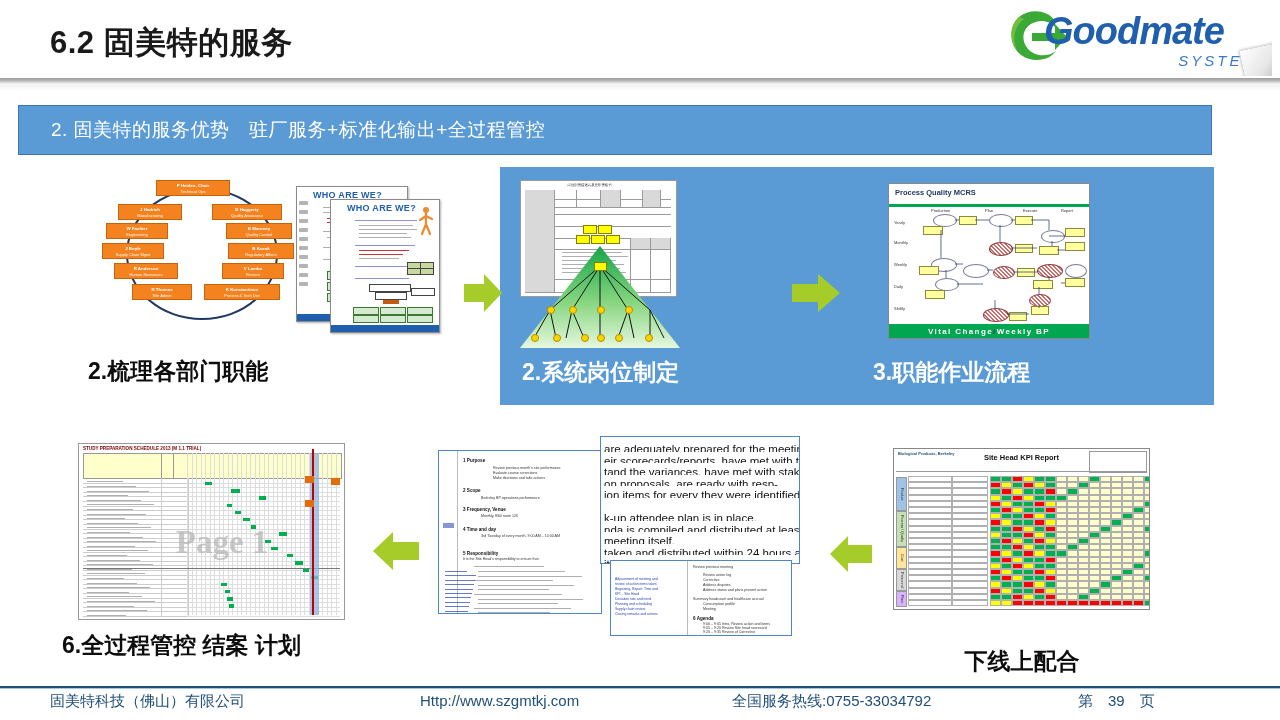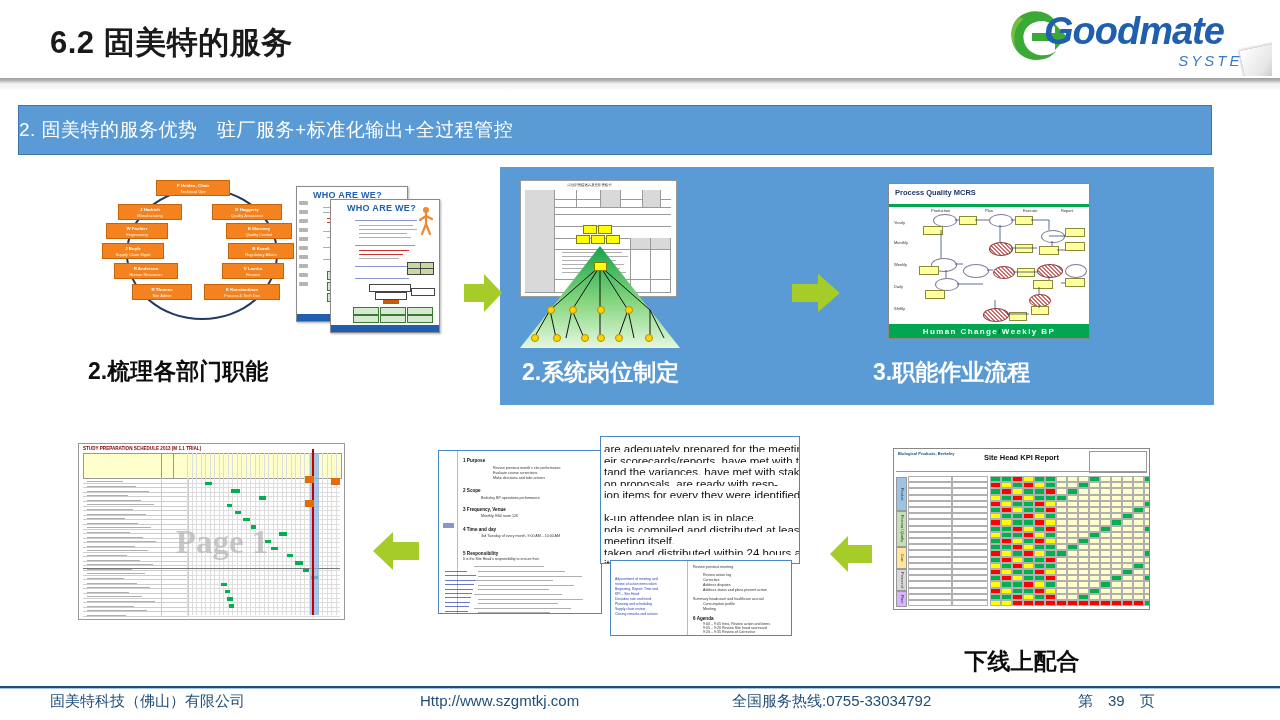--- a/index.html
+++ b/index.html
@@ -48,21 +48,21 @@
     position:absolute;left:4px;top:6px;width:60px;height:58px;
   }
 
   
   .subbar{
     position:absolute;left:18px;top:105px;width:1192px;height:48px;
     background:#5b9bd5;border:1px solid #3e76ab;
     display:flex;align-items:center;
   }
   .subbar-text{
-    color:#ffffff;font-size:19px;padding-left:0;white-space:nowrap;letter-spacing:.5px;text-align:right;
+    color:#ffffff;font-size:19px;padding-left:32px;white-space:nowrap;letter-spacing:.5px;text-align:right;
   }
 
   
   .bluepanel{
     position:absolute;left:500px;top:167px;width:714px;height:238px;
     background:#5b9bd5;
   }
 
   
   .cap{
@@ -468,21 +468,21 @@
         <path d="M66 36 H70 M86 36 H100 M122 36 H126 M142 36 H160 V46"></path>
         <path d="M163 57 V62 M168 66 H176 M160 52 H176"></path>
         <path d="M111 41 V58 M122 64 H148"></path>
         <path d="M52 46 V74 M66 80 H74 M98 86 H104 M124 88 H148"></path>
         <path d="M160 92 V96 M172 99 H176"></path>
         <path d="M57 86 V94 M68 100 H94 M150 103 V110"></path>
         <path d="M118 130 H140 M150 121 V124 M106 116 V124"></path>
       </g>
     </svg>
     <div class="mcrs-foot">
-      <span>Human Change</span>
+      <span>Vital Change</span>
       <b>/</b>
       <span>Weekly BP</span>
     </div>
   </div>
 
   <div class="cap white" style="left:873px;top:359px;">3.职能作业流程</div>
 
   <div class="kpi" style="left:893px;top:448px;width:255px;height:160px;">
     <div class="kpi-brand">Biological Products, Berkeley</div>
     <div class="kpi-title">Site Head KPI Report</div>
@@ -1142,20 +1142,21 @@
         <div class="gbar" style="left:150px;top:160.4px;width:5px;height:3.4px;"></div>
         <div style="position:absolute;left:4px;top:124px;width:257px;height:1px;background:#777;"></div>
       </div>
     <div class="gantt-blue" style="left:231px;top:9px;width:9px;height:162px;"></div>
     <div class="gantt-red" style="left:233px;top:5px;height:166px;"></div>
     <div class="obar" style="left:226px;top:32px;width:9px;height:7px;"></div>
     <div class="obar" style="left:252px;top:34px;width:9px;height:7px;"></div>
     <div class="obar" style="left:226px;top:56px;width:9px;height:7px;"></div>
     <div class="pg1">Page 1</div>
   </div>
+  <div class="cap" style="left:62px;top:632px;">6.全过程管控 结案 计划</div>
 
   <div class="foot-rule"></div>
   <div class="foot-rule2"></div>
   <div class="foot-item" style="left:50px;">固美特科技（佛山）有限公司</div>
   <div class="foot-item" style="left:420px;">Http://www.szgmtkj.com</div>
   <div class="foot-item" style="left:732px;">全国服务热线:0755-33034792</div>
   <div class="foot-item" style="left:1078px;">第　39　页</div>
 
 </div>
 

